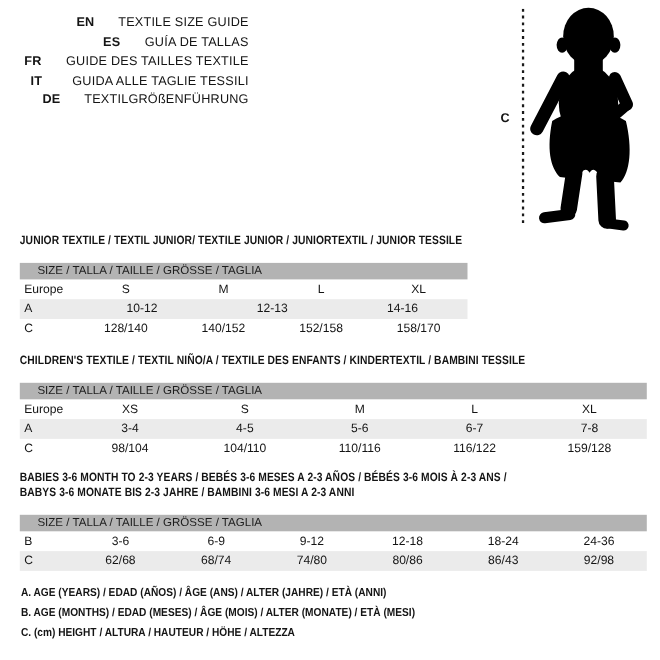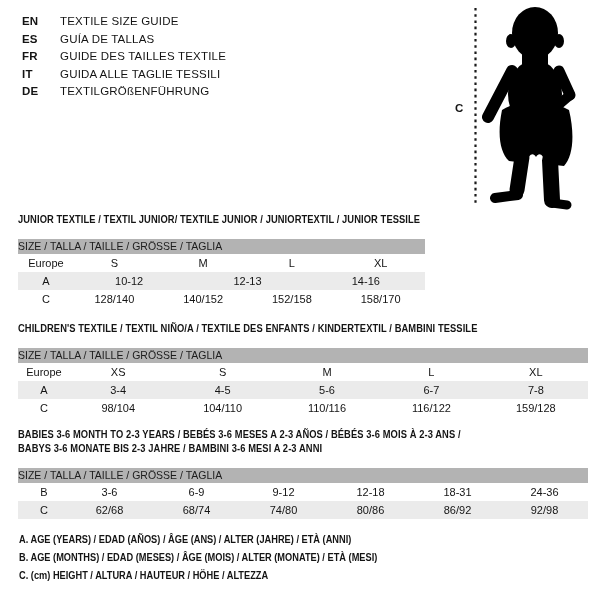--- a/index.html
+++ b/index.html
@@ -14,21 +14,21 @@
     background:#ffffff;
     font-family:"Liberation Sans","DejaVu Sans",sans-serif;
     color:var(--ink);
     overflow:hidden;
   }
   
   .langs{
     position:absolute; left:22px; top:13px;
     list-style:none;
   }
-  .lang-row{display:flex; line-height:17.5px;}
+  .lang-row{display:flex; line-height:17.5px;justify-content:flex-end;}
   .lang-code{
     width:38px; font-weight:bold; font-size:11.5px; letter-spacing:.2px;
   }
   .lang-label{
     font-weight:normal; font-size:11.5px; letter-spacing:.2px; white-space:nowrap;
   }
   
   .figure{position:absolute; left:450px; top:0; width:150px; height:216px;}
   .measure-line{position:absolute; left:24px; top:8px; width:3px; height:198px;}
   .c-label{
@@ -43,26 +43,26 @@
     transform:scaleX(.85); transform-origin:0 0; white-space:nowrap;
   }
   .ttl div{line-height:14px;}
   .tsec1{margin-top:13px;}
   .tsec2{margin-top:10px;}
   .tbl{margin-top:13px;}
   .tsec0 .tbl{width:407px;}
   .tsec1 .tbl,.tsec2 .tbl{width:570px;}
   .bar{
     height:15px; line-height:15px; background:var(--bar);
-    font-size:10.5px; padding-left:0; color:#1c1c1c;
+    font-size:10.5px; padding-left:16px; color:#1c1c1c;
     white-space:nowrap; overflow:hidden;
   }
   .trow{display:flex; height:18px; line-height:18px; font-size:11px;}
   .trow.shaded{background:var(--shade);}
-  .tlabel{width:48px; padding-left:4px; flex:none;text-align:center;}
+  .tlabel{width:48px; padding-left:4px; flex:none;}
   .tsec0 .tlabel{width:52px;}
   .tcell{flex:1; text-align:center;}
   
   .notes{position:absolute; left:19px; top:530px; width:570px;}
   .note{
     font-size:10.5px; font-weight:bold; line-height:18px; white-space:nowrap;
     transform:scaleX(.88); transform-origin:0 50%;
   }
 </style>
 </head>
@@ -184,30 +184,30 @@
         <div>BABYS 3-6 MONATE BIS 2-3 JAHRE / BAMBINI 3-6 MESI A 2-3 ANNI</div>
       </h2>
       <div class="tbl">
         <div class="bar">SIZE / TALLA / TAILLE / GRÖSSE / TAGLIA</div>
         <div class="trow">
           <span class="tlabel">B</span>
           <span class="tcell">3-6</span>
           <span class="tcell">6-9</span>
           <span class="tcell">9-12</span>
           <span class="tcell">12-18</span>
-          <span class="tcell">18-31</span>
+          <span class="tcell">18-24</span>
           <span class="tcell">24-36</span>
         </div>
         <div class="trow shaded">
           <span class="tlabel">C</span>
           <span class="tcell">62/68</span>
           <span class="tcell">68/74</span>
           <span class="tcell">74/80</span>
           <span class="tcell">80/86</span>
-          <span class="tcell">86/92</span>
+          <span class="tcell">86/43</span>
           <span class="tcell">92/98</span>
         </div>
       </div>
     </section>
   </main>
 
 <footer class="notes">
     <p class="note">A. AGE (YEARS) / EDAD (AÑOS) / ÂGE (ANS) / ALTER (JAHRE) / ETÀ (ANNI)</p>
     <p class="note">B. AGE (MONTHS) / EDAD (MESES) / ÂGE (MOIS) / ALTER (MONATE) / ETÀ (MESI)</p>
     <p class="note">C. (cm) HEIGHT / ALTURA / HAUTEUR / HÖHE / ALTEZZA</p>

